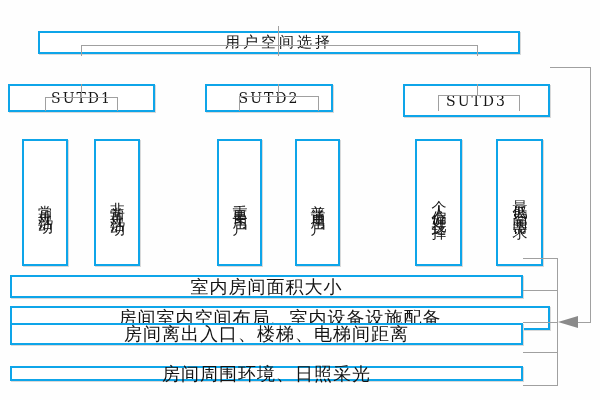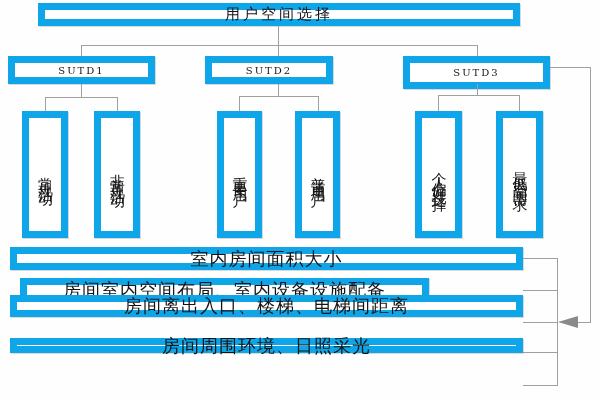--- a/index.html
+++ b/index.html
@@ -8,29 +8,30 @@
     position: relative;
     width: 600px; height: 400px;
     background: #fefefe;
     font-family: "DejaVu Serif", "Liberation Serif", serif;
     color: #141414;
     overflow: hidden;
   }
   .box {
     position: absolute;
     background: #ffffff;
-    border: 7px solid #0ea5e9;
+    border: 2px solid #0ea5e9;
     box-shadow: 1px 1px 0 #d9d9d9;
     display: flex;
     align-items: center;
     justify-content: center;
     text-align: center;
+    margin-top: 28px;
   }
   .title-box { font-size: 15px; letter-spacing: 3px; }
-  .sutd-box  { font-size: 10px; letter-spacing: 2px; }
+  .sutd-box  { font-size: 14px; letter-spacing: 2px; }
   .vbox span {
     writing-mode: vertical-rl;
     text-orientation: upright;
     font-size: 15px;
     letter-spacing: 5px;
     line-height: 1;
   }
   .crit-box { font-size: 18px; letter-spacing: 1px; }
   .ln { position: absolute; background: #a0a0a0; }
   .arrow-left {
@@ -75,21 +76,21 @@
   <div class="box vbox" style="left:415px; top:111px; width:47px; height:127px;">
     <span>个人偏好选择</span>
   </div>
   <div class="box vbox" style="left:496px; top:111px; width:47px; height:127px;">
     <span>最低空间需求</span>
   </div>
 
   <div class="box crit-box" style="left:10px; top:247px; width:513px; height:23px;">
     <span>室内房间面积大小</span>
   </div>
-  <div class="box crit-box" style="left:20px; top:278px; width:409px; height:24px;">
+  <div class="box crit-box" style="left:10px; top:278px; width:540px; height:24px;">
     <span>房间室内空间布局、室内设备设施配备</span>
   </div>
   <div class="box crit-box" style="left:10px; top:295px; width:513px; height:22px;">
     <span>房间离出入口、楼梯、电梯间距离</span>
   </div>
   <div class="box crit-box" style="left:10px; top:338px; width:513px; height:15px;">
     <span>房间周围环境、日照采光</span>
   </div>
 
   <div class="ln" style="left:278px; top:26px; width:1px; height:19px;"></div>

